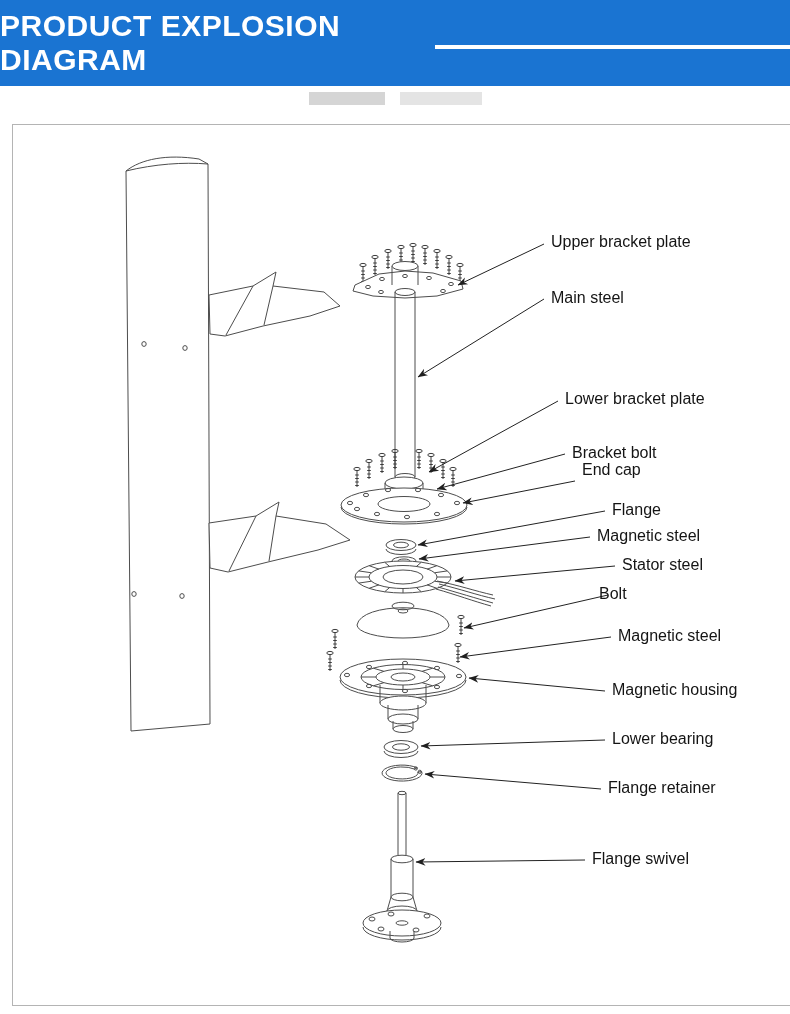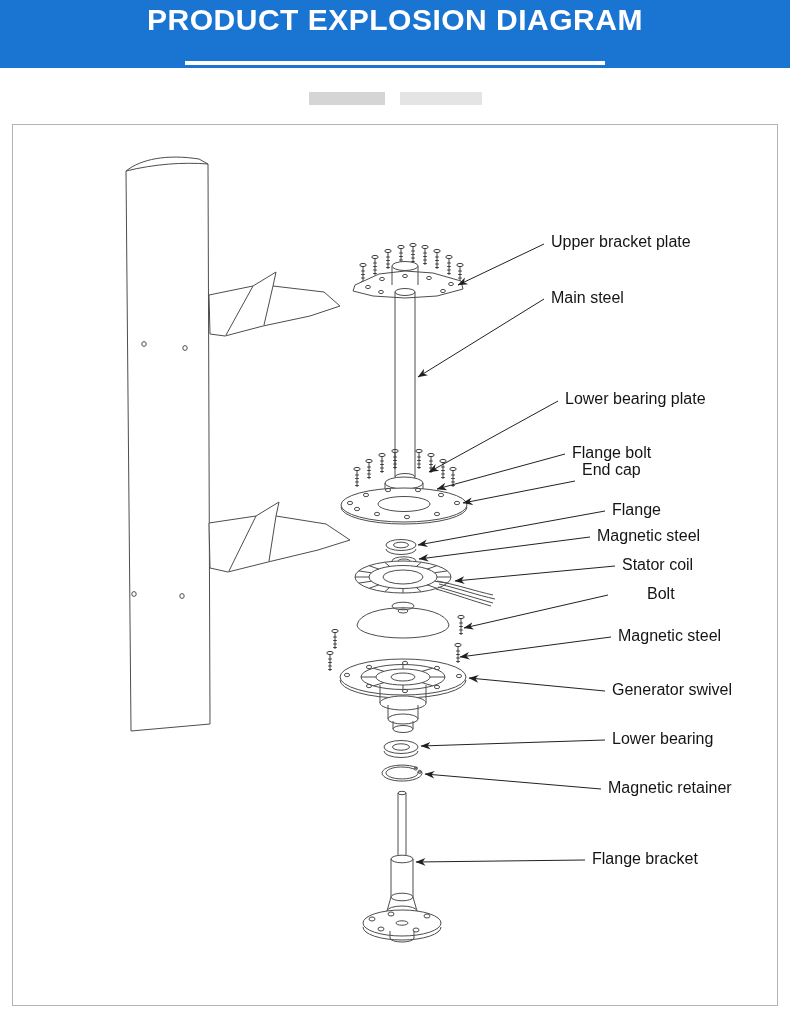--- a/index.html
+++ b/index.html
@@ -1,25 +1,25 @@
 <!DOCTYPE html>
 <html><head>
 <meta charset="utf-8">
 <style>
   html,body{margin:0;padding:0;background:#ffffff;}
   body{width:790px;height:1014px;font-family:"Liberation Sans",sans-serif;}
   .page{position:relative;width:790px;height:1014px;background:#fff;overflow:hidden;}
-  .banner{position:absolute;left:0;top:0;width:790px;height:68px;background:#1a74d2;
-          display:flex;flex-direction:column;align-items:center;justify-content:center;gap:16px;}
+  .banner{position:absolute;left:0;top:0;width:790px;height:86px;background:#1a74d2;
+          display:flex;flex-direction:row;align-items:center;justify-content:center;gap:16px;}
   .banner h1{margin:0;color:#ffffff;font-size:30px;font-weight:bold;letter-spacing:0.5px;}
   .title-underline{width:420px;height:4px;background:#ffffff;margin-top:8px;}
   .deco-bars{position:absolute;top:92px;left:0;width:790px;display:flex;justify-content:center;gap:15px;}
   .bar1{width:76px;height:13px;background:#d5d5d5;}
   .bar2{width:82px;height:13px;background:#e4e4e4;}
-  .panel{position:absolute;left:12px;top:124px;width:764px;height:880px;border:1px solid #b4b4b4;background:#fff;box-sizing:content-box;}
+  .panel{position:absolute;left:12px;top:124px;width:764px;height:880px;border:1px solid #b4b4b4;background:#fff;box-sizing:content-box;padding-left:13px;}
   .panel svg{position:absolute;left:0;top:0;}
   .lbl{position:absolute;font-size:16px;line-height:20px;color:#141414;white-space:nowrap;}
 </style>
 </head>
 <body>
 
 <div class="page">
 
   <header class="banner">
     <h1>PRODUCT EXPLOSION DIAGRAM</h1>
@@ -272,27 +272,27 @@
         <line x1="598" y1="512" x2="447" y2="532" marker-end="url(#arr)"></line>
         <line x1="592" y1="566" x2="456" y2="553" marker-end="url(#arr)"></line>
         <line x1="592" y1="615" x2="408" y2="621" marker-end="url(#arr)"></line>
         <line x1="588" y1="664" x2="412" y2="649" marker-end="url(#arr)"></line>
         <line x1="572" y1="735" x2="403" y2="737" marker-end="url(#arr)"></line>
       </g>
     </svg>
 
     <span class="lbl" style="left:538px;top:107px">Upper bracket plate</span>
     <span class="lbl" style="left:538px;top:163px">Main steel</span>
-    <span class="lbl" style="left:552px;top:264px">Lower bearing plate</span>
-    <span class="lbl" style="left:559px;top:318px">Flange bolt</span>
+    <span class="lbl" style="left:552px;top:264px">Lower bracket plate</span>
+    <span class="lbl" style="left:559px;top:318px">Bracket bolt</span>
     <span class="lbl" style="left:569px;top:335px">End cap</span>
     <span class="lbl" style="left:599px;top:375px">Flange</span>
     <span class="lbl" style="left:584px;top:401px">Magnetic steel</span>
-    <span class="lbl" style="left:609px;top:430px">Stator coil</span>
-    <span class="lbl" style="left:634px;top:459px">Bolt</span>
+    <span class="lbl" style="left:609px;top:430px">Stator steel</span>
+    <span class="lbl" style="left:586px;top:459px">Bolt</span>
     <span class="lbl" style="left:605px;top:501px">Magnetic steel</span>
-    <span class="lbl" style="left:599px;top:555px">Generator swivel</span>
+    <span class="lbl" style="left:599px;top:555px">Magnetic housing</span>
     <span class="lbl" style="left:599px;top:604px">Lower bearing</span>
-    <span class="lbl" style="left:595px;top:653px">Magnetic retainer</span>
-    <span class="lbl" style="left:579px;top:724px">Flange bracket</span>
+    <span class="lbl" style="left:595px;top:653px">Flange retainer</span>
+    <span class="lbl" style="left:579px;top:724px">Flange swivel</span>
   </div>
 
 </div>
 
 </body></html>

